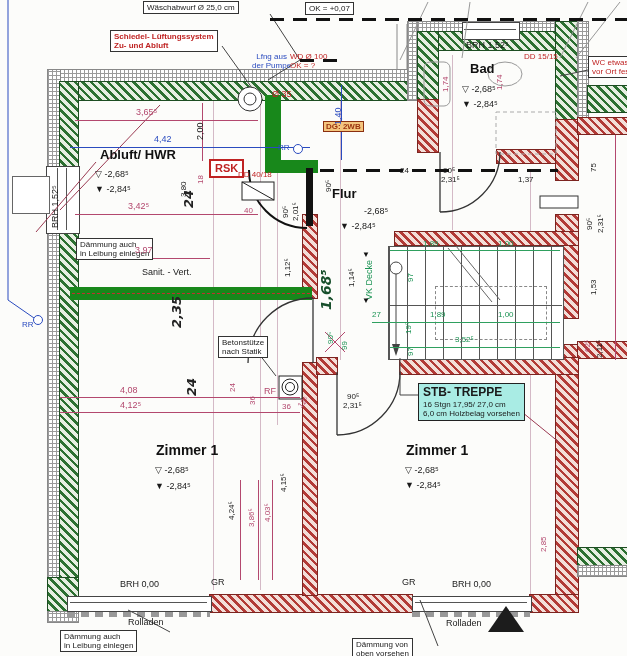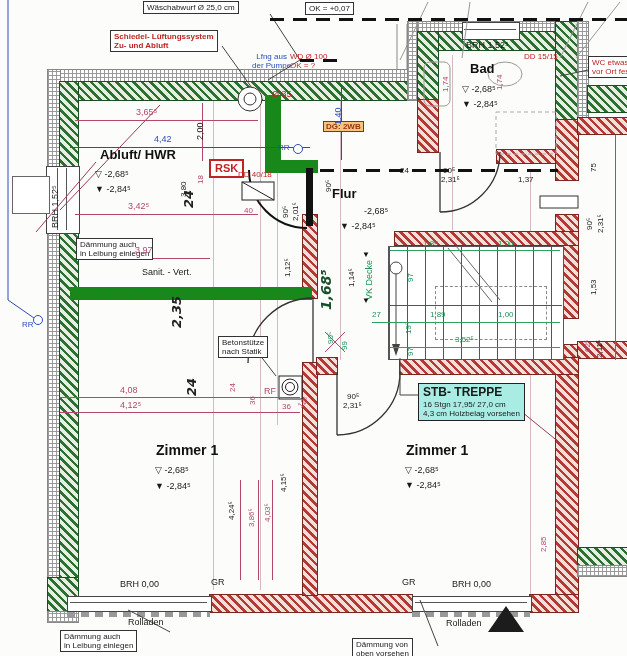--- a/index.html
+++ b/index.html
@@ -220,21 +220,21 @@
     <div>in Leibung einlegen</div>
   </div>
   <div class="t f9" style="left:142px;top:267px">Sanit. - Vert.</div>
   <div class="t box" style="left:218px;top:336px">
     <div>Betonstütze</div>
     <div>nach Statik</div>
   </div>
   <div class="t cybox" style="left:418px;top:383px">
     <div class="f10" style="font-weight:bold">STB- TREPPE</div>
     <div>16 Stgn 17,95/ 27,0 cm</div>
-    <div>4,3 cm Holzbelag vorsehen</div>
+    <div>6,0 cm Holzbelag vorsehen</div>
   </div>
   <div class="t box" style="left:60px;top:630px">
     <div>Dämmung auch</div>
     <div>in Leibung einlegen</div>
   </div>
   <div class="t box" style="left:352px;top:638px">
     <div>Dämmung von</div>
     <div>oben vorsehen</div>
   </div>
 

